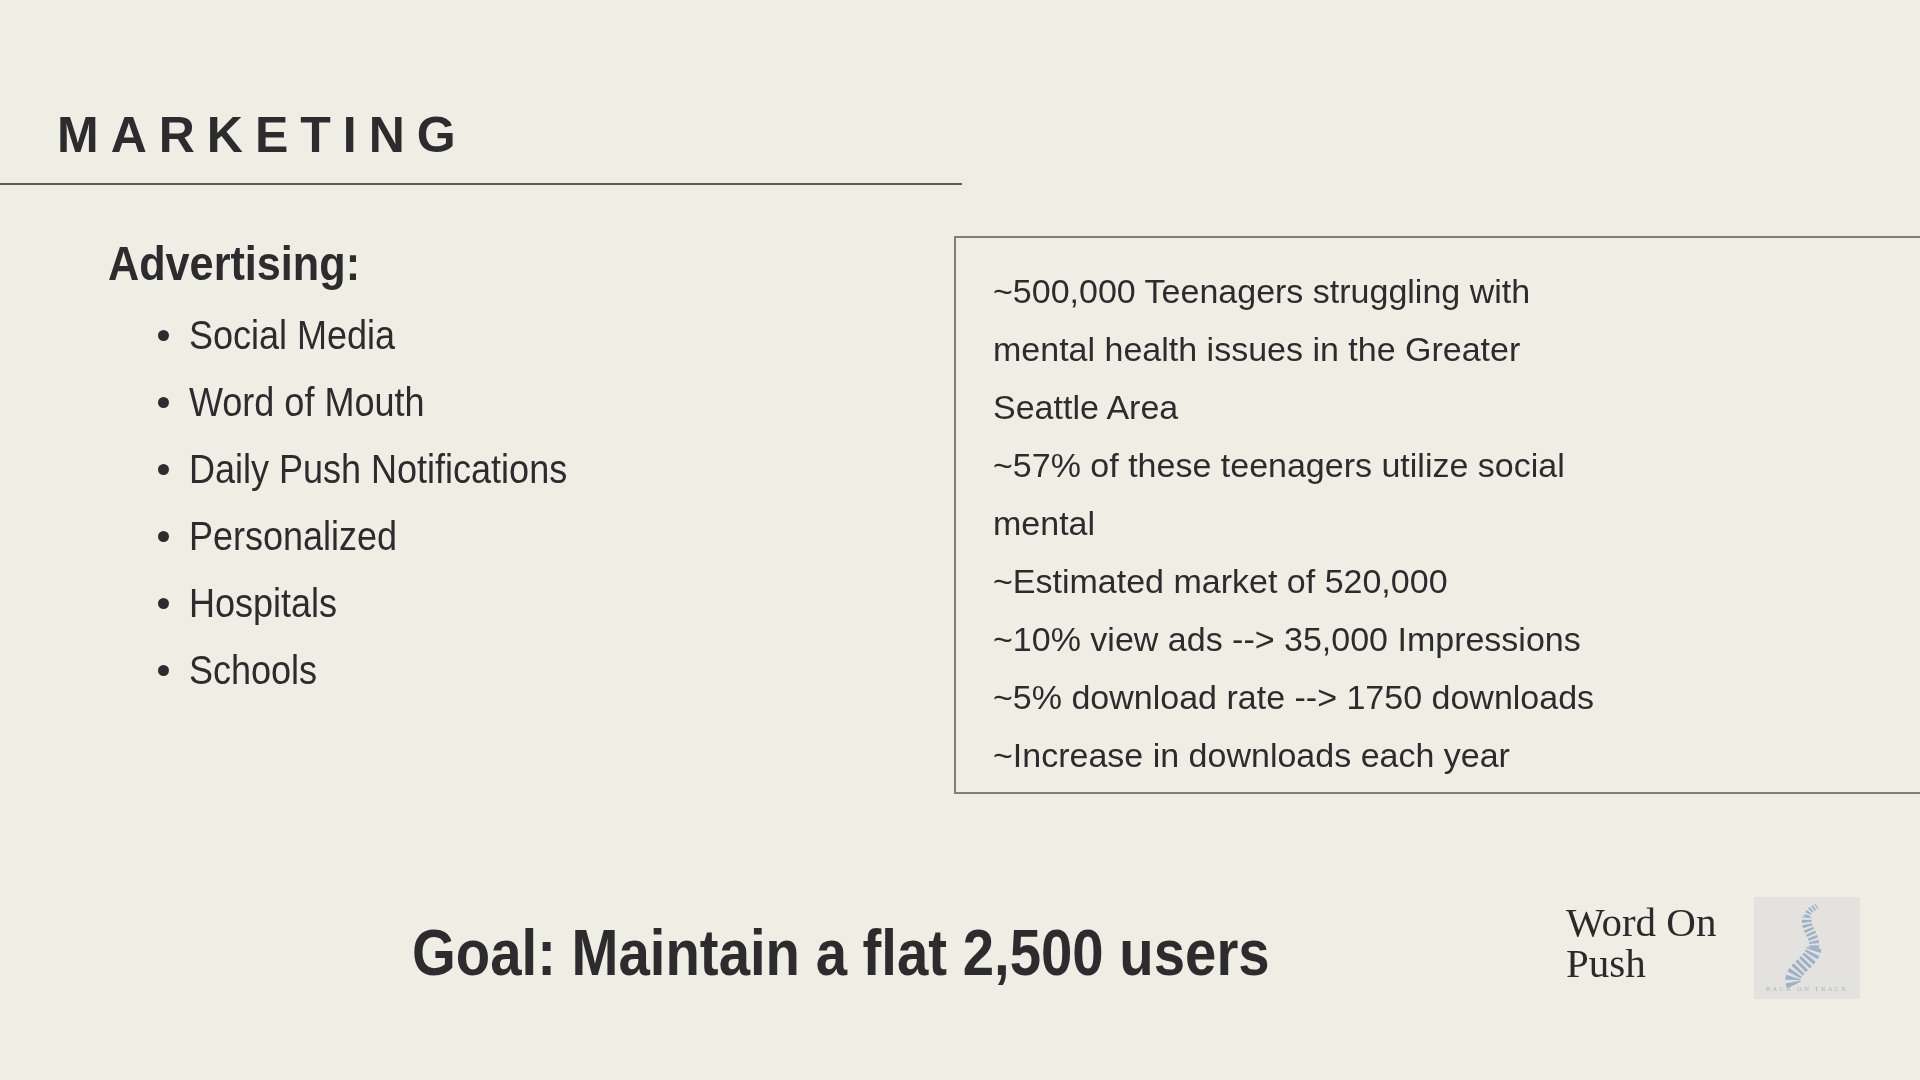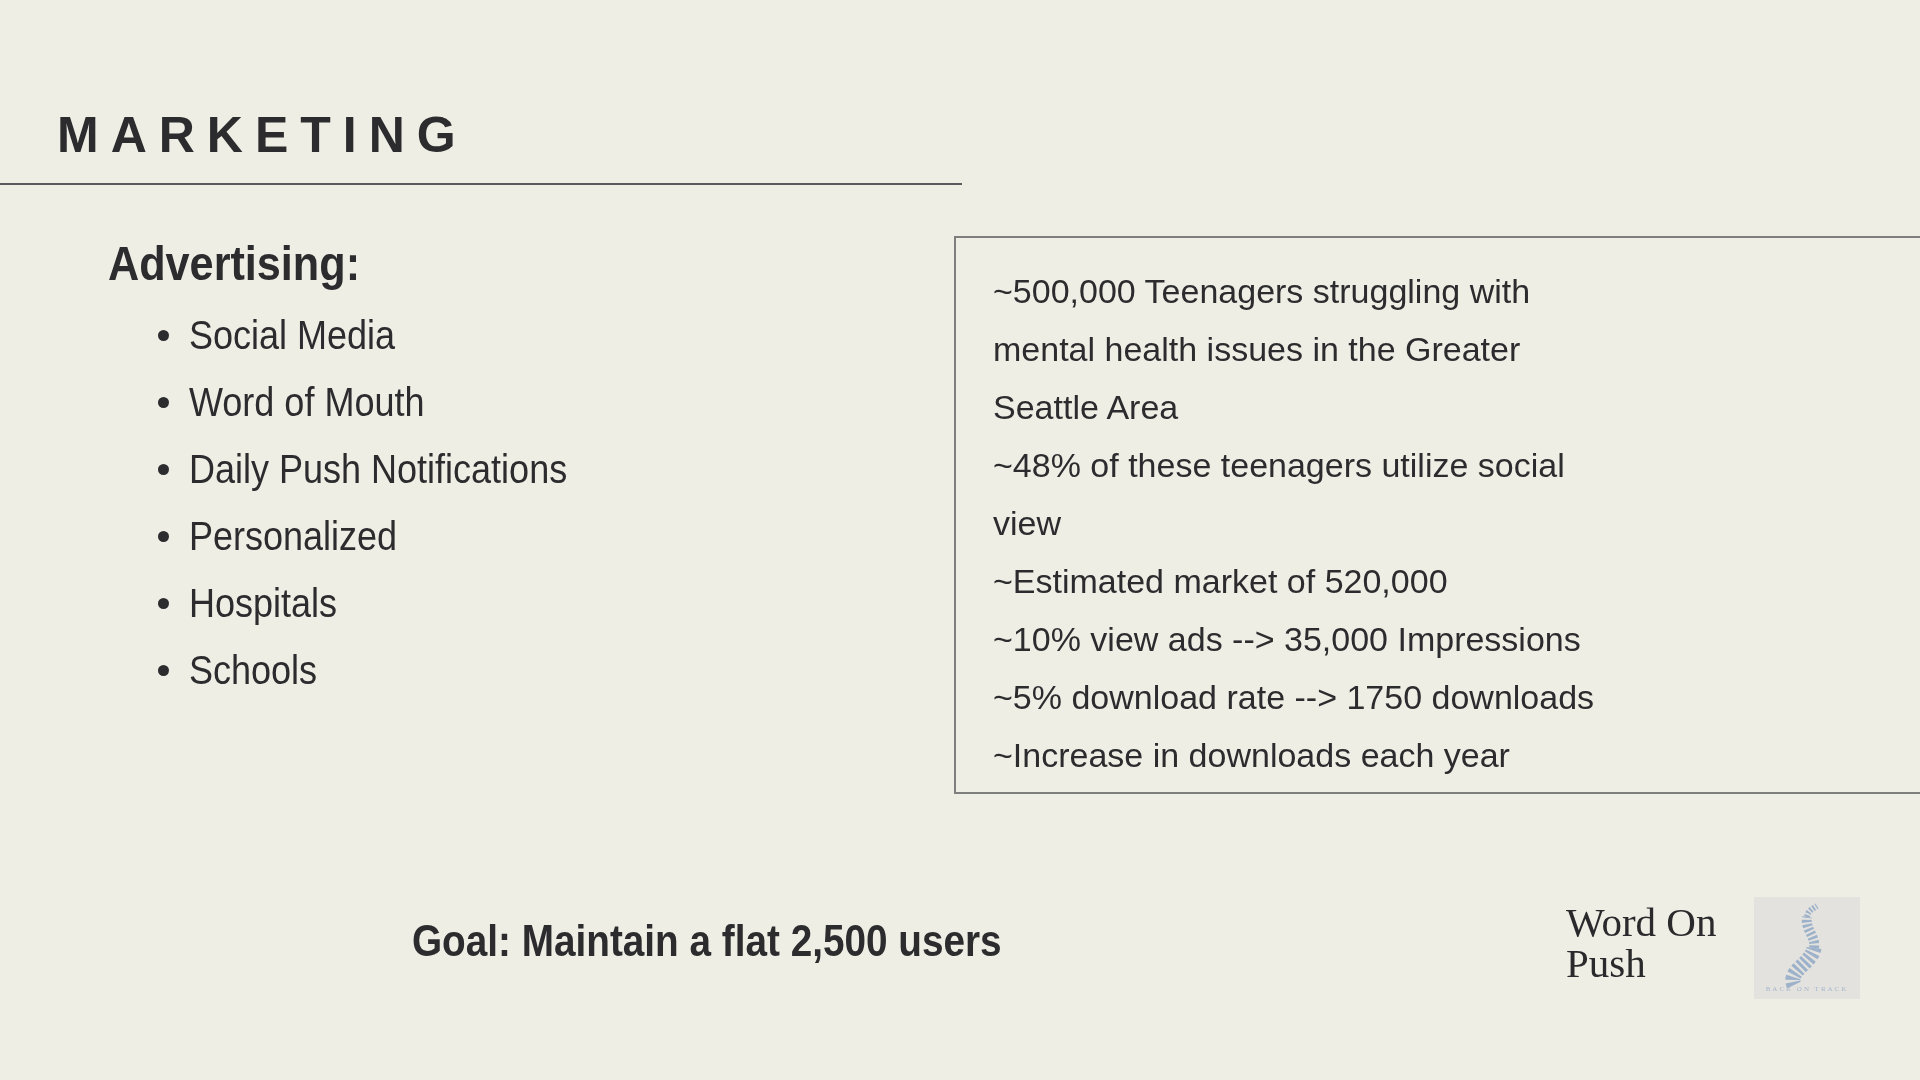--- a/index.html
+++ b/index.html
@@ -45,21 +45,21 @@
     position:absolute;left:954px;top:236px;width:989px;height:558px;
     border:2px solid var(--box-border);
     padding:24px 37px;
   }
   .stats-line{
     font-size:34px;line-height:58px;color:var(--text);white-space:nowrap;
   }
 
   .goal-text{
     position:absolute;left:412px;top:916px;
-    font-size:44px;font-weight:700;color:var(--text);
+    font-size:64px;font-weight:700;color:var(--text);
   }
 
   .brand-wordmark{
     position:absolute;left:1566px;top:902px;
     font-family:"Liberation Serif",serif;
     font-size:41px;line-height:41px;color:#2a2a2c;
   }
   .brand-wordmark span{display:block;}
 
   .brand-logo{
@@ -119,23 +119,23 @@
     </ul>
 
   <div class="stats-box">
 
       <div class="stats-line">~500,000 Teenagers struggling with</div>
 
       <div class="stats-line">mental health issues in the Greater</div>
 
       <div class="stats-line">Seattle Area</div>
 
-      <div class="stats-line">~48% of these teenagers utilize social</div>
+      <div class="stats-line">~57% of these teenagers utilize social</div>
 
-      <div class="stats-line">view</div>
+      <div class="stats-line">mental</div>
 
       <div class="stats-line">~Estimated market of 520,000</div>
 
       <div class="stats-line">~10% view ads --&gt; 35,000 Impressions</div>
 
       <div class="stats-line">~5% download rate --&gt; 1750 downloads</div>
 
       <div class="stats-line">~Increase in downloads each year</div>
     </div>
 

